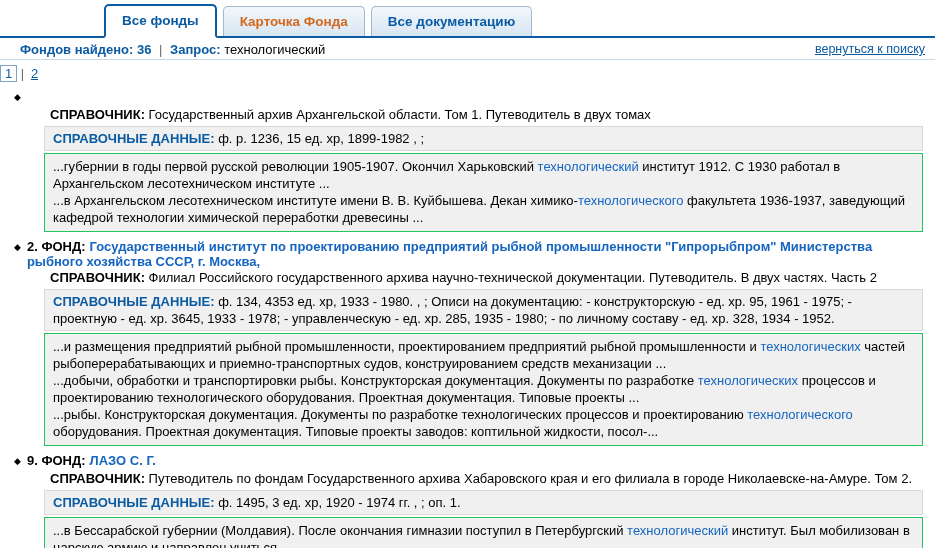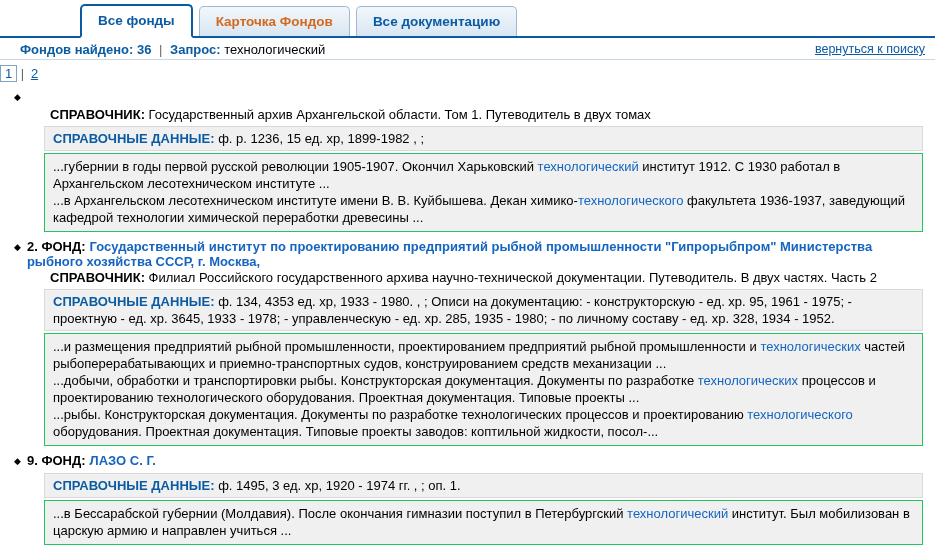--- a/index.html
+++ b/index.html
@@ -22,21 +22,21 @@
     box-sizing: border-box;
   }
 
   
   .tabbar {
     position: relative;
     height: 38px;
     border-bottom: 2px solid #0b5ba3;
     display: flex;
     align-items: flex-end;
-    padding-left: 80px;
+    padding-left: 104px;
     box-sizing: border-box;
   }
   .tab {
     margin-right: 6px;
     padding: 7px 16px 6px 16px;
     border: 1px solid #9fb9d0;
     border-bottom: none;
     border-radius: 5px 5px 0 0;
     background: linear-gradient(to bottom, #f2f7fb 0%, #d8e6f3 100%);
     color: #0b5ba3;
@@ -182,21 +182,21 @@
 </head>
 <body>
 
 <div class="page">
 
   <div class="tabbar">
     <div class="tab active">
       <span>Все фонды</span>
     </div>
     <div class="tab orange">
-      <span>Карточка Фондов</span>
+      <span>Карточка Фонда</span>
     </div>
     <div class="tab">
       <span>Все документацию</span>
     </div>
   </div>
 
   <div class="inforow">
     <span class="lbl">Фондов найдено:</span>
     <span class="lbl">36</span>
     <span class="sep">|</span>
@@ -234,20 +234,21 @@
           <div class="snip"><span>...и размещения предприятий рыбной промышленности, проектированием предприятий рыбной промышленности и </span><span class="hl">технологических</span><span> частей рыбоперерабатывающих и приемно-транспортных судов, конструированием средств механизации ...</span></div>
           <div class="snip"><span>...добычи, обработки и транспортировки рыбы. Конструкторская документация. Документы по разработке </span><span class="hl">технологических</span><span> процессов и проектированию технологического оборудования. Проектная документация. Типовые проекты ...</span></div>
           <div class="snip"><span>...рыбы. Конструкторская документация. Документы по разработке технологических процессов и проектированию </span><span class="hl">технологического</span><span> оборудования. Проектная документация. Типовые проекты заводов: коптильной жидкости, посол-...</span></div>
         </div>
       </div>
       <div class="entry">
         <div class="entry-head">
           <span class="bullet">◆</span>
           <div><span class="fond-label">9. ФОНД:</span><a class="fond-title">ЛАЗО С. Г.</a></div>
         </div>
+        <div class="guide"><span class="g-label">СПРАВОЧНИК:</span><span> Путеводитель по фондам Государственного архива Хабаровского края и его филиала в городе Николаевске-на-Амуре. Том 2.</span></div>
         <div class="refbox"><span class="r-label">СПРАВОЧНЫЕ ДАННЫЕ:</span><span> ф. 1495, 3 ед. хр, 1920 - 1974 гг. , ; оп. 1.</span></div>
         <div class="snipbox">
           <div class="snip"><span>...в Бессарабской губернии (Молдавия). После окончания гимназии поступил в Петербургский </span><span class="hl">технологический</span><span> институт. Был мобилизован в царскую армию и направлен учиться ...</span></div>
         </div>
       </div>
     </div>
 
 </div>
 
 </body></html>

